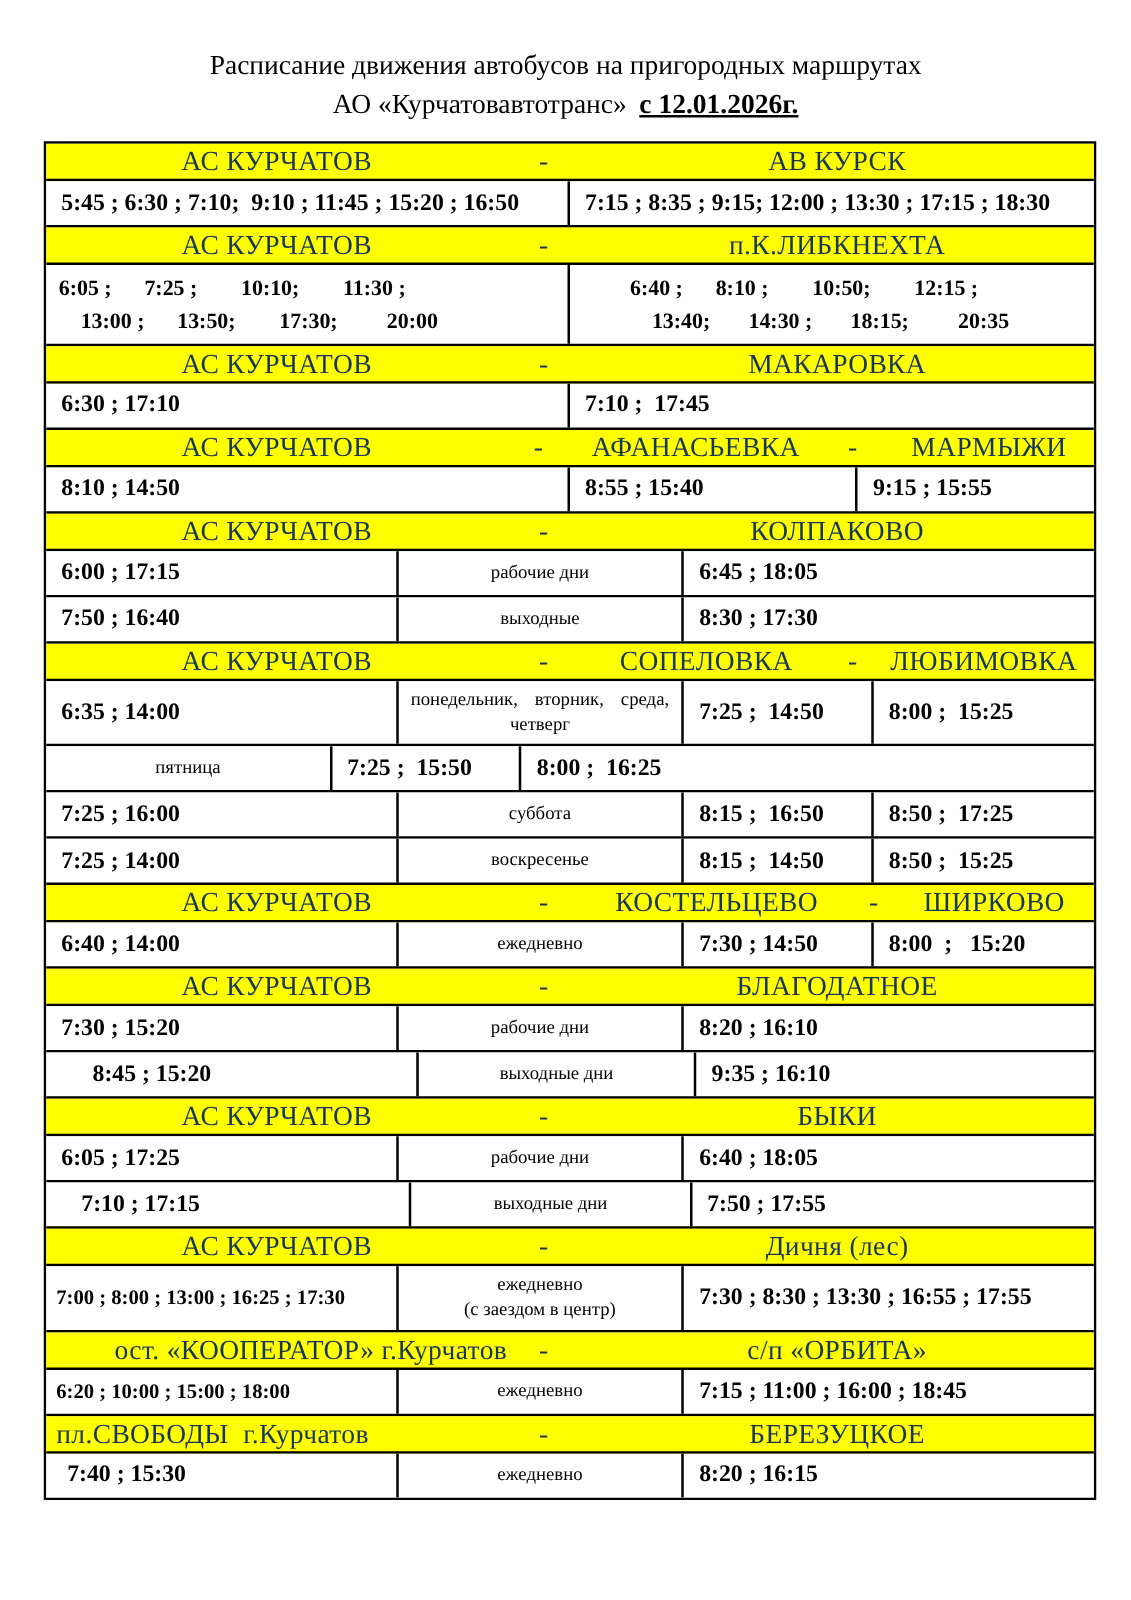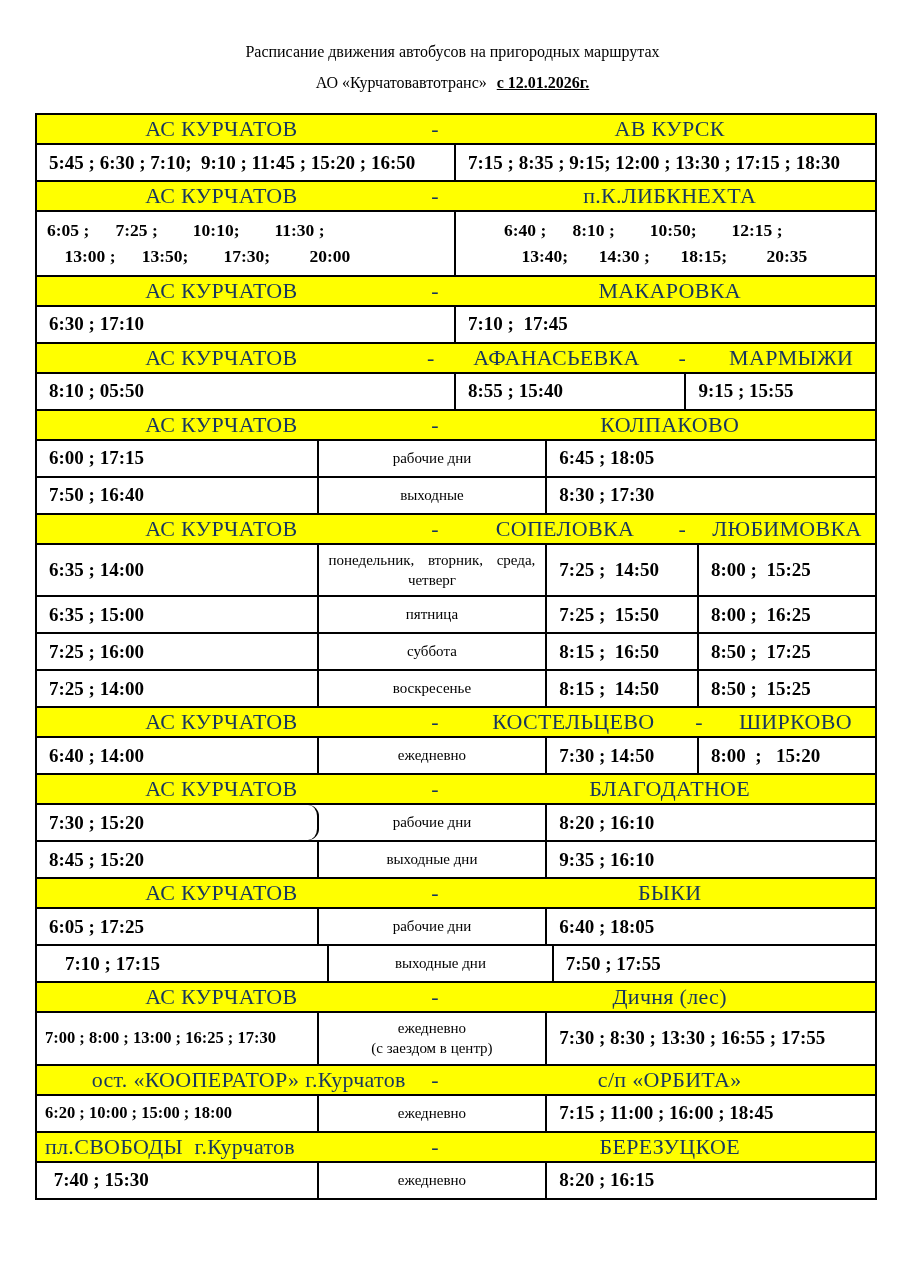--- a/index.html
+++ b/index.html
@@ -1,21 +1,21 @@
 <!DOCTYPE html>
 <html style="--band: #ffff00; --hdr: #17365d; --border: #000000;"><head>
 <meta charset="utf-8">
 <style>
   html,body{margin:0;padding:0;background:#ffffff;}
   .page{
     width:905px;height:1280px;background:#ffffff;overflow:hidden;
     font-family:"Liberation Serif","DejaVu Serif",serif;color:#000;
     position:relative;
   }
-  .title{margin:36px 20px 0 20px;text-align:center;font-size:16px;line-height:31px;color:#000;}
+  .title{margin:36px 20px 0 20px;text-align:center;font-size:22px;line-height:31px;color:#000;}
   .title .date{font-weight:700;text-decoration:underline;margin-left:10px;}
   .schedule{
     margin:15px 28px 0 35px;width:842px;box-sizing:border-box;
     border:2px solid var(--border,#000);
   }
   .band{
     display:flex;align-items:center;background:var(--band,#ffff00);
     border-bottom:2px solid var(--border,#000);min-height:28px;
   }
   .seg{
@@ -93,21 +93,21 @@
       </div>
       <div class="band">
         <span class="seg" style="width: 44%;">АС КУРЧАТОВ</span>
         <span class="seg" style="width: 6%;">-</span>
         <span class="seg" style="width: 24%;">АФАНАСЬЕВКА</span>
         <span class="seg" style="width: 6%;">-</span>
         <span class="seg" style="width: 20%;">МАРМЫЖИ</span>
       </div>
       <div class="row">
         <div class="cell time" style="width: 50%;">
-          <span>8:10 ; 05:50</span>
+          <span>8:10 ; 14:50</span>
         </div>
         <div class="cell time" style="width: 27.5%;">
           <span>8:55 ; 15:40</span>
         </div>
         <div class="cell time" style="width: 22.5%;">
           <span>9:15 ; 15:55</span>
         </div>
       </div>
       <div class="band">
         <span class="seg" style="width: 44%;">АС КУРЧАТОВ</span>
@@ -151,23 +151,20 @@
           <span>понедельник,  вторник,  среда, четверг</span>
         </div>
         <div class="cell time" style="width: 18.1%;">
           <span>7:25 ;  14:50</span>
         </div>
         <div class="cell time" style="width: 21%;">
           <span>8:00 ;  15:25</span>
         </div>
       </div>
       <div class="row">
-        <div class="cell time" style="width: 33.6%;">
-          <span>6:35 ; 15:00</span>
-        </div>
         <div class="cell days" style="width: 27.3%;">
           <span>пятница</span>
         </div>
         <div class="cell time" style="width: 18.1%;">
           <span>7:25 ;  15:50</span>
         </div>
         <div class="cell time" style="width: 21%;">
           <span>8:00 ;  16:25</span>
         </div>
       </div>
@@ -219,32 +216,32 @@
         <div class="cell time" style="width: 21%;">
           <span>8:00  ;   15:20</span>
         </div>
       </div>
       <div class="band">
         <span class="seg" style="width: 44%;">АС КУРЧАТОВ</span>
         <span class="seg" style="width: 7%;">-</span>
         <span class="seg" style="width: 49%;">БЛАГОДАТНОЕ</span>
       </div>
       <div class="row">
-        <div class="cell time" style="width: 33.6%; border-radius: 11px;">
+        <div class="cell time" style="width: 33.6%;">
           <span>7:30 ; 15:20</span>
         </div>
         <div class="cell days" style="width: 27.3%;">
           <span>рабочие дни</span>
         </div>
         <div class="cell time" style="width: 39.1%;">
           <span>8:20 ; 16:10</span>
         </div>
       </div>
       <div class="row">
-        <div class="cell time" style="width: 33.6%;">
+        <div class="cell time" style="width: 33.6%; margin-left: 25px;">
           <span>8:45 ; 15:20</span>
         </div>
         <div class="cell days" style="width: 27.3%;">
           <span>выходные дни</span>
         </div>
         <div class="cell time" style="width: 39.1%;">
           <span>9:35 ; 16:10</span>
         </div>
       </div>
       <div class="band">

